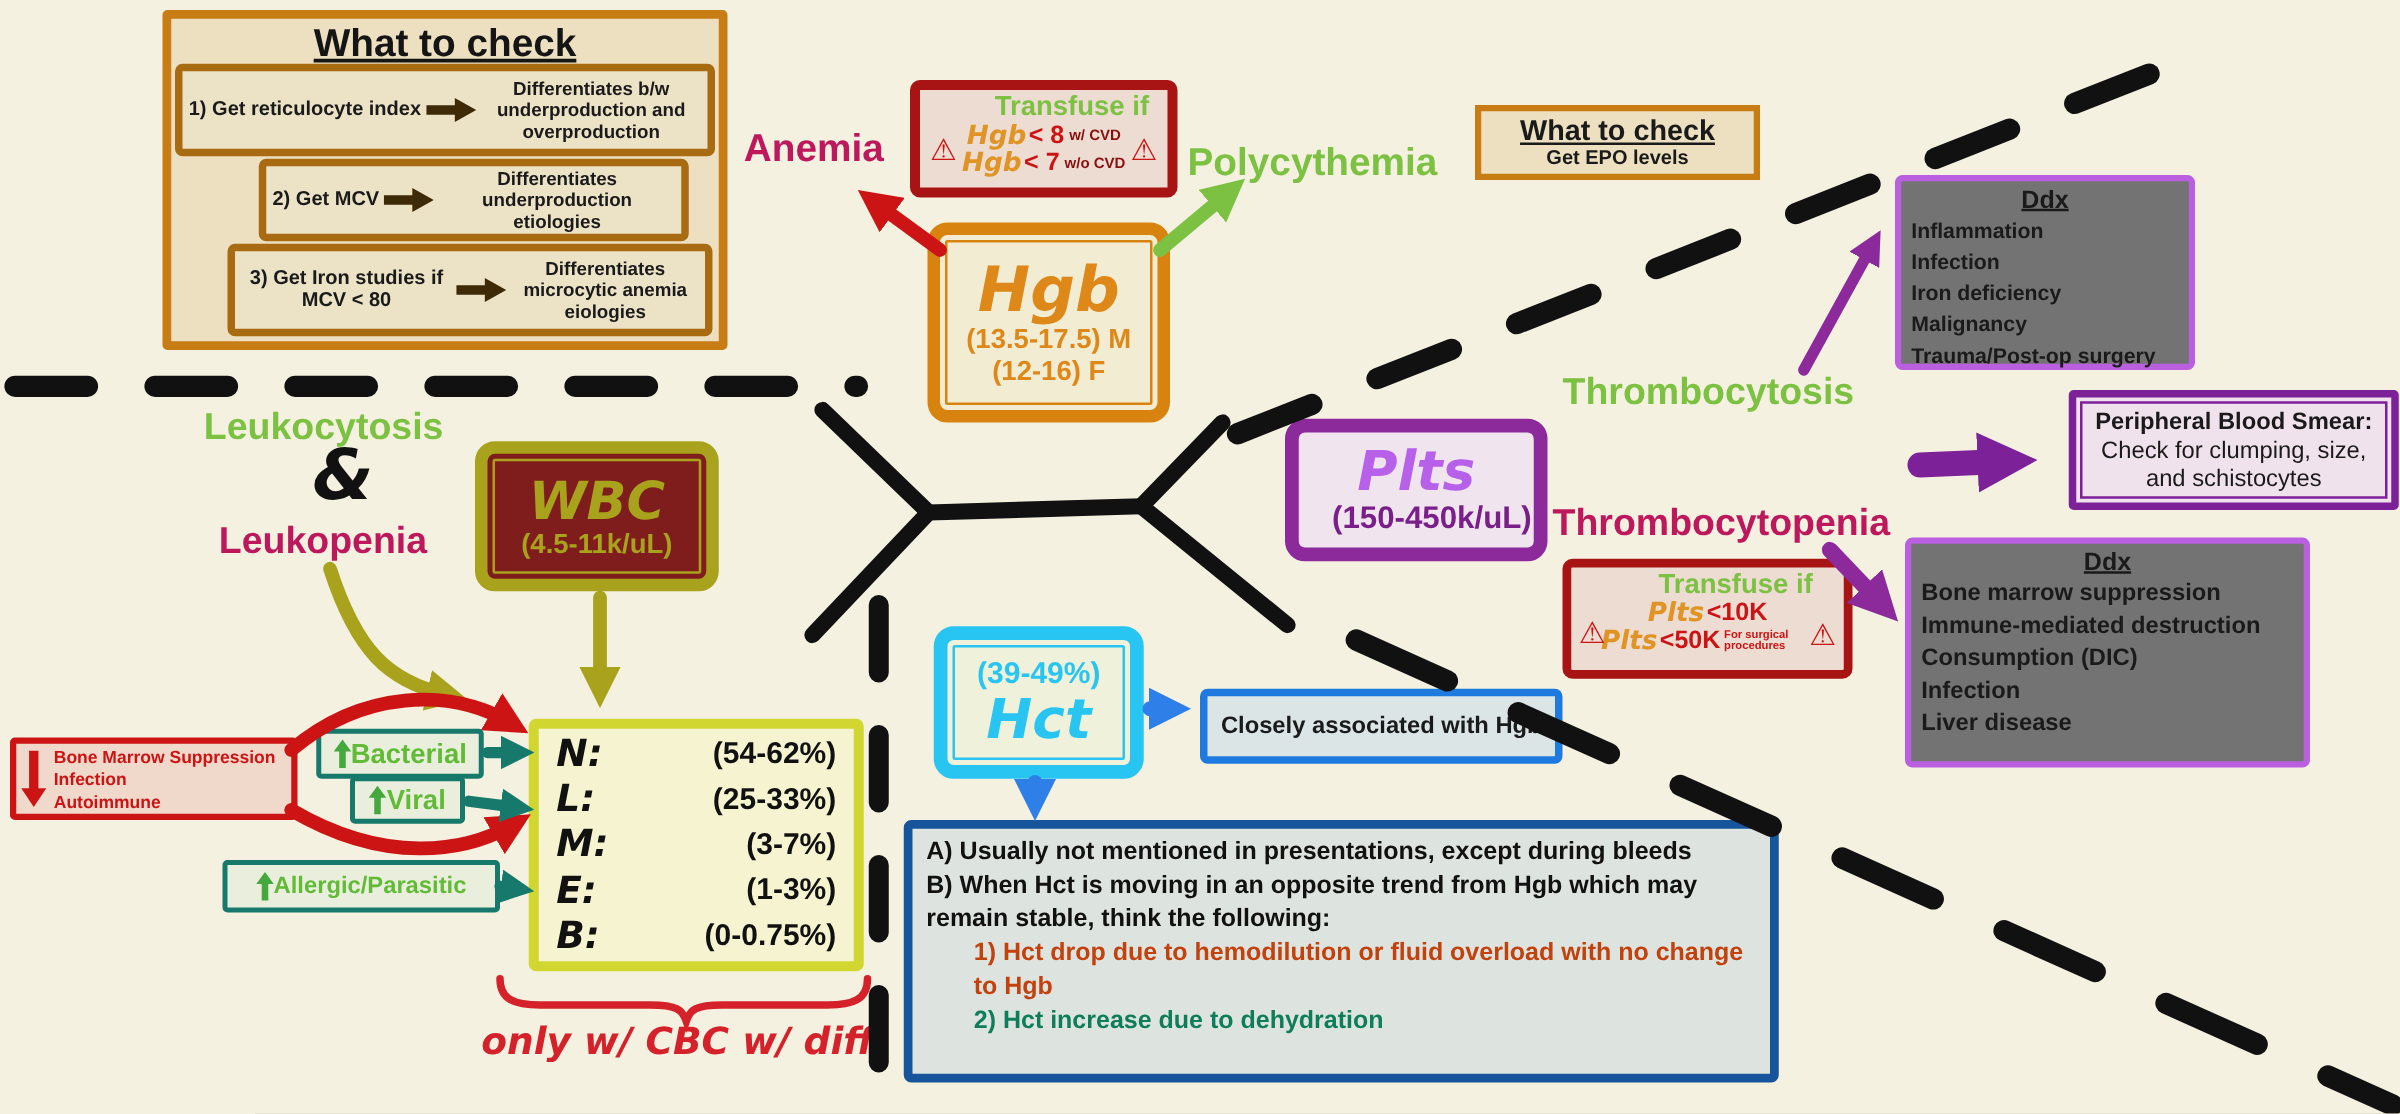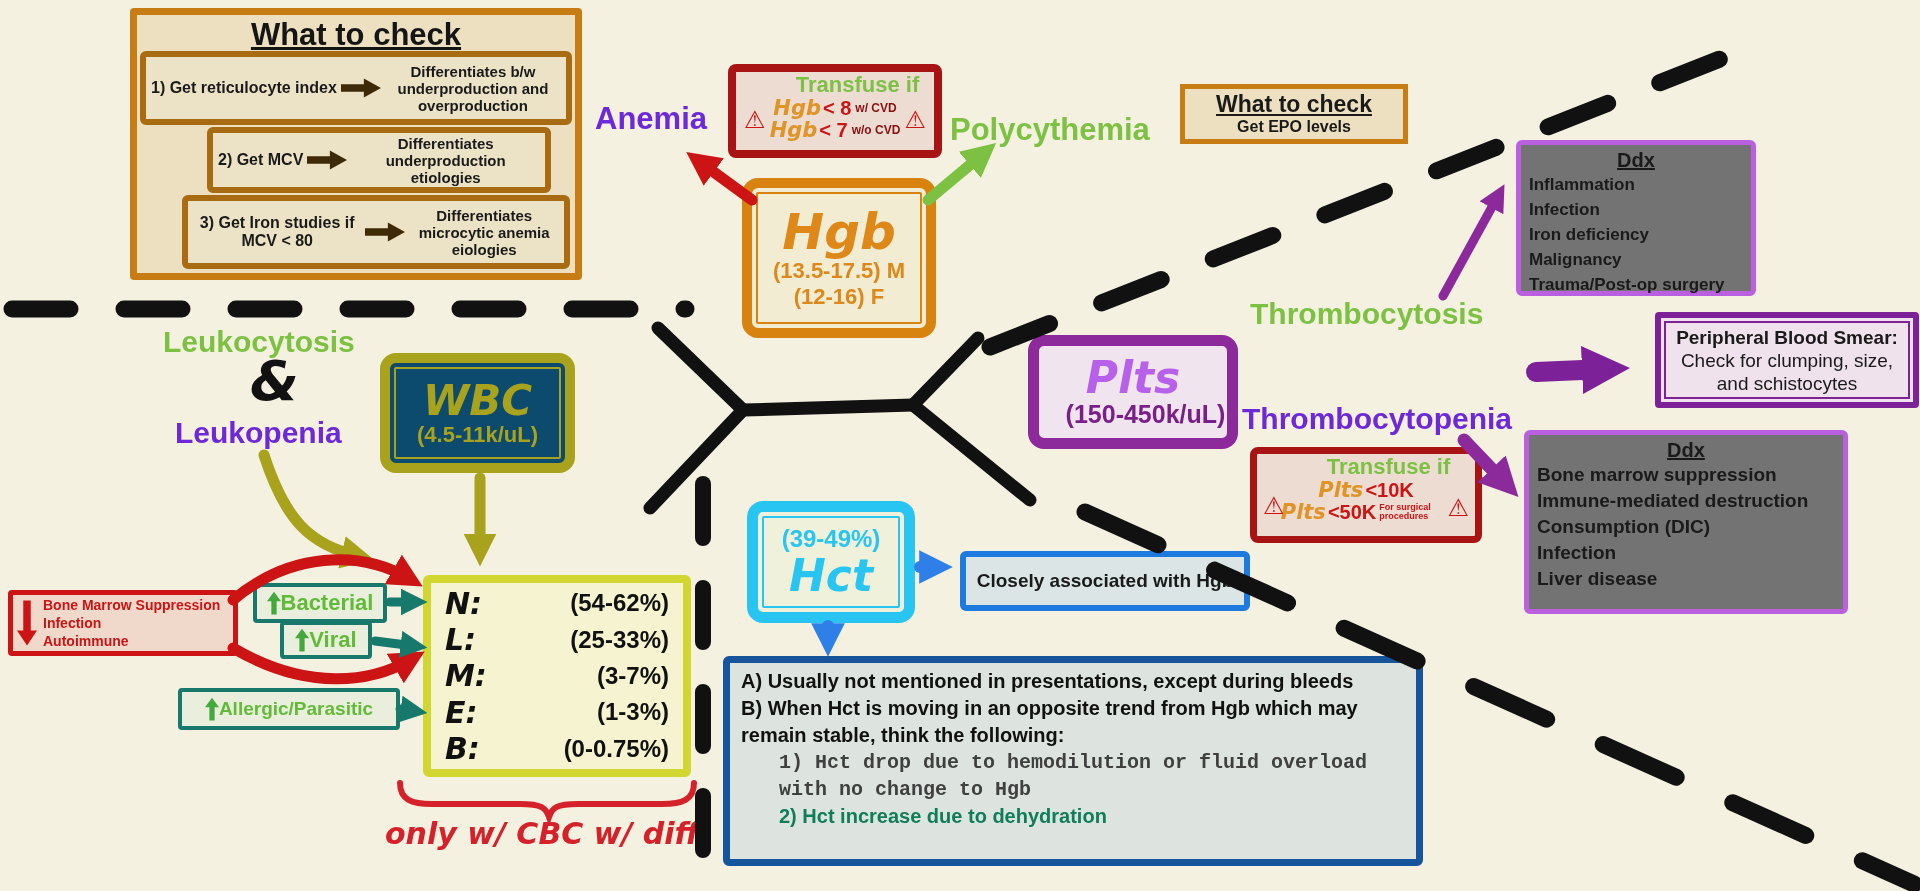--- a/index.html
+++ b/index.html
@@ -16,21 +16,21 @@
   .prow{position:absolute;border:6px solid #a96b12;border-radius:6px;background:#ece3c6;display:flex;align-items:center;padding:0 5px;box-sizing:border-box;}
   .prow1{left:3px;top:36px;width:432px;height:74px;}
   .prow2{left:70px;top:112px;width:344px;height:66px;}
   .prow3{left:45px;top:180px;width:388px;height:74px;}
   .pstep{font-weight:bold;font-size:16px;line-height:18px;text-align:center;flex:0 0 auto;max-width:46%;}
   .presult{font-weight:bold;font-size:15px;line-height:17px;text-align:center;flex:1;}
   .harrow{flex:0 0 auto;margin:0 4px;}
 
   
   .lbl{position:absolute;z-index:4;font-weight:bold;white-space:nowrap;}
-  .green{color:#7cc142;} .red{color:#6d28d9;}
+  .green{color:#7cc142;} .red{color:#be185d;}
   .lbl-anemia{left:595px;top:101px;font-size:31px;}
   .lbl-poly{left:950px;top:112px;font-size:31px;}
   .lbl-leukocytosis{left:163px;top:325px;font-size:30px;}
   .lbl-amp{left:250px;top:348px;font-size:56px;color:#111;z-index:4;}
   .lbl-leukopenia{left:175px;top:416px;font-size:30px;}
   .lbl-thrombocytosis{left:1250px;top:297px;font-size:30px;}
   .lbl-thrombocytopenia{left:1242px;top:402px;font-size:30px;}
 
   
   .transfuse{border:8px solid #a81414;border-radius:8px;background:#ecdcd2;}
@@ -49,21 +49,21 @@
   .epo-title{font-size:23px;font-weight:bold;text-decoration:underline;line-height:26px;text-align:center;}
   .epo-body{font-size:16px;font-weight:bold;text-align:center;line-height:20px;}
 
   
   .vbox{border-radius:16px;}
   .vinner{position:absolute;left:4px;top:4px;right:4px;bottom:4px;border:2px solid;border-radius:2px;display:flex;flex-direction:column;align-items:center;justify-content:center;}
   .hgbv{left:742px;top:178px;width:194px;height:160px;border:10px solid #d8830f;background:#f2ecd2;}
   .hgbv .vinner{border-color:#d8830f;}
   .hgb-name{font-size:50px;line-height:52px;color:#dd8818;}
   .hgb-rng{font-size:22px;font-weight:bold;color:#dd8818;line-height:26px;}
-  .wbcv{left:380px;top:353px;width:195px;height:120px;border:10px solid #a8a21c;background:#0c4a6e;}
+  .wbcv{left:380px;top:353px;width:195px;height:120px;border:10px solid #a8a21c;background:#7f1d1d;}
   .wbcv .vinner{border-color:#a8a21c;}
   .wbc-name{font-size:42px;line-height:44px;color:#a8a21c;}
   .wbc-rng{font-size:22px;font-weight:bold;color:#a8a21c;line-height:24px;}
   .pltsv{left:1028px;top:335px;width:210px;height:114px;border:11px solid #8c2a9c;background:#f0e4ee;z-index:4;}
   .plts-name{font-size:44px;line-height:44px;color:#b760ea;}
   .plts-rng{font-size:25px;font-weight:bold;color:#7a1f8a;line-height:28px;margin-left:25px;}
   .hctv{left:747px;top:501px;width:168px;height:122px;border:11px solid #29c5f2;background:#eff1da;}
   .hct-rng{font-size:24px;font-weight:bold;color:#29c5f2;line-height:28px;}
   .hct-name{font-size:44px;line-height:46px;color:#29c5f2;}
 
@@ -79,21 +79,21 @@
   .pbs{left:1655px;top:312px;width:264px;height:96px;border:6px solid #7d2199;background:#f0e2ec;border-radius:4px;}
   .pbs-inner{position:absolute;left:3px;top:3px;right:3px;bottom:3px;border:2px solid #7d2199;display:flex;flex-direction:column;justify-content:center;text-align:center;}
   .pbs-title{font-size:19px;font-weight:bold;line-height:23px;}
   .pbs-body{font-size:19px;line-height:23px;}
 
   
   .assoc{left:960px;top:551px;width:290px;height:60px;border:6px solid #1f7ae0;border-radius:6px;background:#dbe5e5;display:flex;align-items:center;justify-content:center;}
   .assoc-inner{font-size:19px;font-weight:bold;white-space:nowrap;}
   .notes{left:723px;top:656px;width:700px;height:210px;border:7px solid #16549c;border-radius:6px;background:#dde4e0;padding:5px 11px;}
   .note-line{font-size:20px;font-weight:bold;line-height:27px;color:#111;}
-  .note-p1{color:#404040;padding-left:38px;font-family:Liberation Mono, monospace;}
+  .note-p1{color:#c2410c;padding-left:38px;}
   .note-p2{color:#0e7d5a;padding-left:38px;}
 
   
   .diff{left:423px;top:575px;width:268px;height:202px;border:8px solid #d2d631;border-radius:6px;background:#f6f4d0;
         display:flex;flex-direction:column;justify-content:space-around;padding:2px 14px;z-index:3;}
   .drow{display:flex;justify-content:space-between;align-items:center;}
   .dletter{font-size:30px;color:#111;}
   .drange{font-size:24px;font-weight:bold;color:#111;}
 
   

